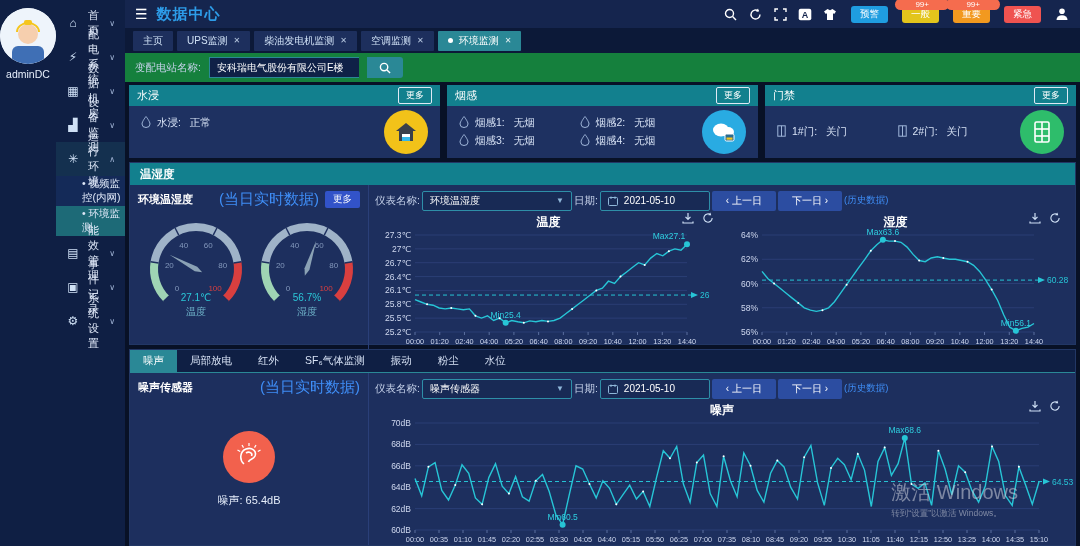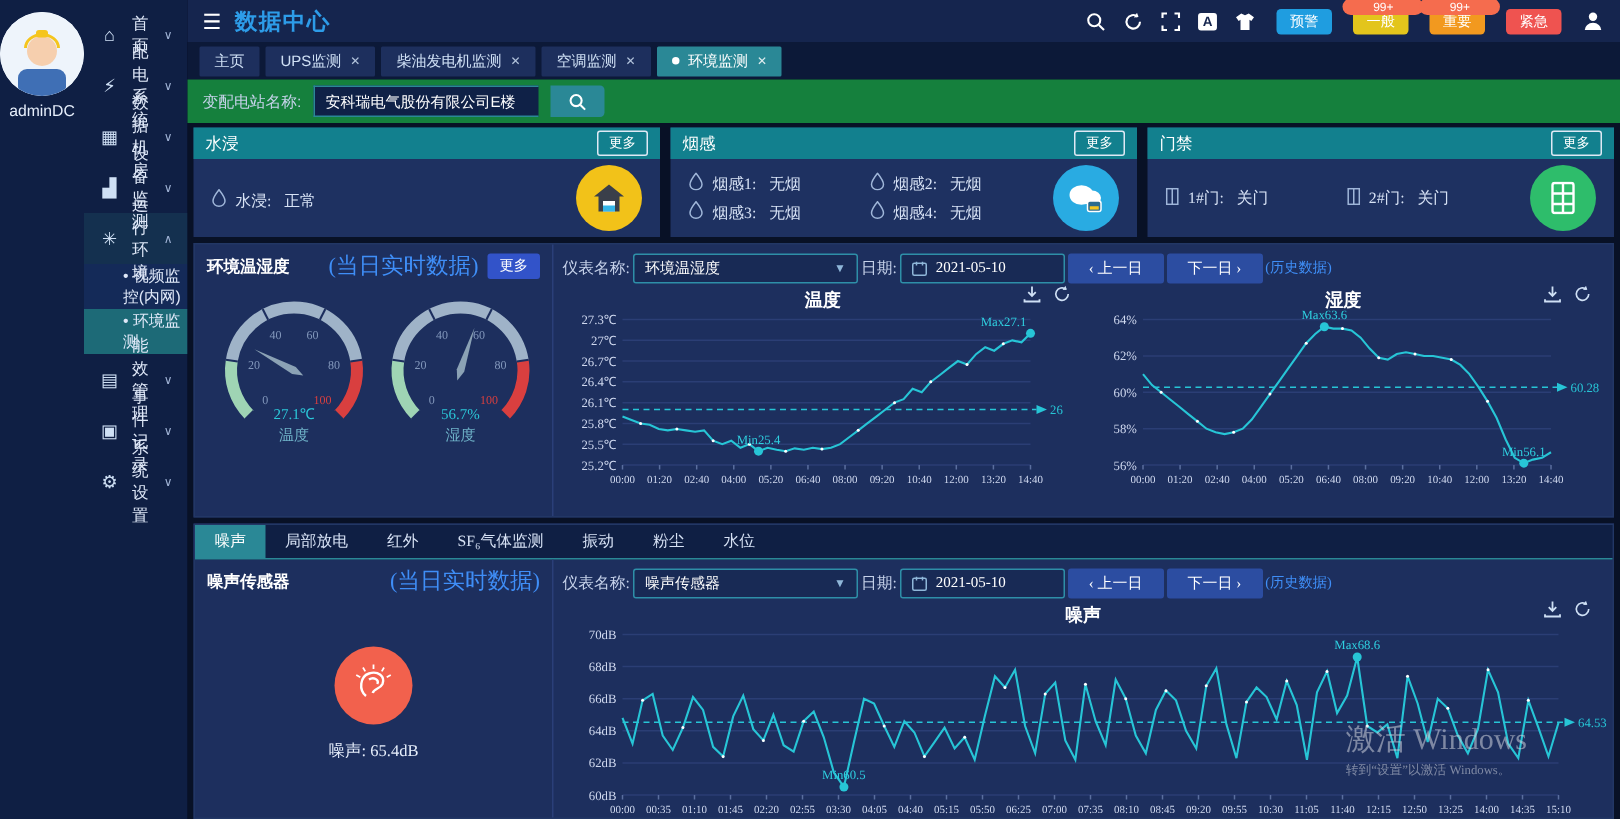--- a/index.html
+++ b/index.html
@@ -36,30 +36,30 @@
   .tab { background:#1d2f5d; color:#cfe0f5; font-size:10px; padding:3px 10px; display:flex; gap:6px; align-items:center; cursor:pointer; border-radius:1px; }
   .tab.active { background:#2a8896; color:#fff; }
   .tab .x { font-size:8px; opacity:.85; }
   .tab .dot { width:5px; height:5px; border-radius:50%; background:#fff; }
 
   .filterrow { height:29px; background:#15803d; display:flex; align-items:center; padding:0 10px; gap:8px; flex-shrink:0; }
   .flabel { font-size:10.5px; color:#c6d2ea; }
   .finput { width:150px; height:21px; background:#0f2147; border:1px solid #2a8896; border-right:none; color:#fff; font-size:10px; display:flex; align-items:center; padding:0 7px; }
   .searchbtn { width:36px; height:21px; background:#2a8896; border-radius:0 3px 3px 0; display:flex; align-items:center; justify-content:center; cursor:pointer; }
 
-  .content { flex:1; padding:3px 4px 0; display:flex; flex-direction:column; gap:4px; position:relative; min-height:0;font-family:Liberation Serif, serif; }
+  .content { flex:1; padding:3px 4px 0; display:flex; flex-direction:column; gap:4px; position:relative; min-height:0; }
 
   
   .cards-row { display:flex; gap:7px; height:73px; flex-shrink:0; }
   .card { flex:1; background:#1e3161; display:flex; flex-direction:column; }
   .card-header { height:21px; background:#12808e; color:#fff; font-size:11px; display:flex; align-items:center; padding:0 8px; flex-shrink:0; }
   .more-outline { margin-left:auto; border:1px solid #dfe9f5; color:#fff; font-size:9px; padding:1px 7px; border-radius:2px; cursor:pointer; }
   .card-body { flex:1; display:flex; align-items:center; padding:0 12px; }
   .card-items { flex:1; display:grid; grid-template-columns:1fr 1fr; gap:4px 6px; align-items:center; }
-  .card-items.single { grid-template-columns:1fr; align-self:start; margin-top:20px; }
+  .card-items.single { grid-template-columns:1fr; align-self:start; margin-top:10px; }
   .citem { display:flex; align-items:center; gap:6px; color:#d7e2f5; font-size:10.5px; }
   .badge-circle { width:44px; height:44px; border-radius:50%; display:flex; align-items:center; justify-content:center; margin-left:8px; flex-shrink:0; }
 
   
   .panel { background:#1d2f5e; border:1px solid #223765; display:flex; flex-direction:column; }
   .panel-header { height:22px; background:#12808e; color:#fff; font-size:11.5px; font-weight:bold; display:flex; align-items:center; padding:0 10px; flex-shrink:0; }
   .temp-body { display:flex; height:208px; }
   .left-col { width:238px; padding:4px 8px; display:flex; flex-direction:column; flex-shrink:0; }
   .sub-row { display:flex; align-items:center; height:20px; flex-shrink:0; }
   .sub-title { color:#fff; font-size:11px; font-weight:bold; }
@@ -345,20 +345,21 @@
                   <line x1="8" y1="1" x2="8" y2="21" stroke="#fff" stroke-width="1.6"></line>
                   <line x1="1" y1="8" x2="15" y2="8" stroke="#fff" stroke-width="1.6"></line>
                   <line x1="1" y1="15" x2="15" y2="15" stroke="#fff" stroke-width="1.6"></line>
                 </svg>
               </div>
             </div>
           </div>
         </div>
 
       <div class="panel" style="height:183px;flex-shrink:0;">
+        <div class="panel-header">温湿度</div>
         <div class="temp-body">
           <div class="left-col">
             <div class="sub-row">
               <span class="sub-title">环境温湿度</span>
               <span class="rt-label">(当日实时数据)</span>
               <span class="more-solid">更多</span>
             </div>
             <div class="gauges">
               <svg id="gauge0" width="116" height="130">
                   <path d="M 28.301515190165 89.698484809835 A 42 42 0 0 1 16.517089695004216 53.4297524683103" fill="none" stroke="#9fd4b4" stroke-width="8"></path>

